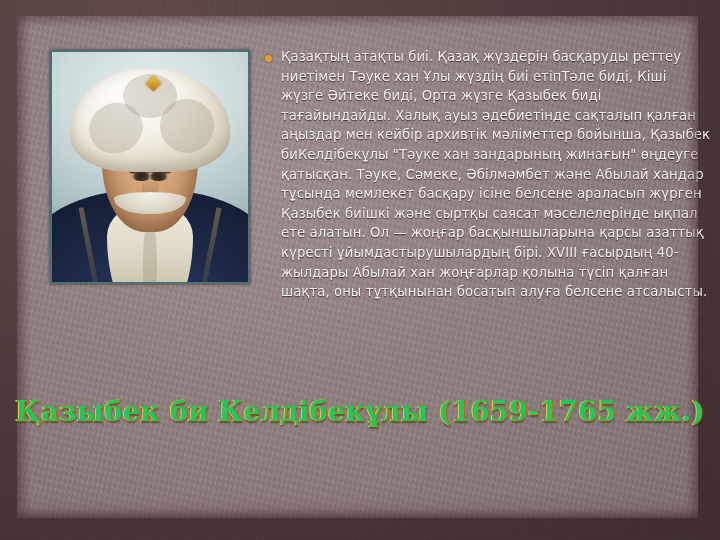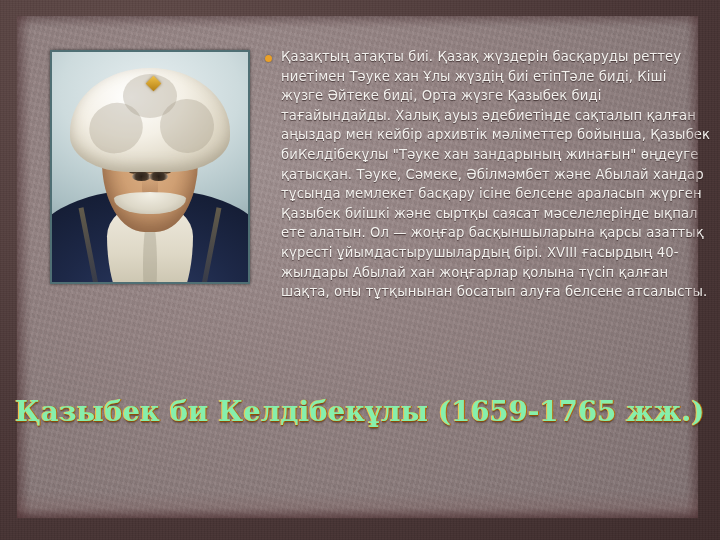--- a/index.html
+++ b/index.html
@@ -275,21 +275,21 @@
   .title {
     position: absolute;
     left: 0;
     right: 0;
     top: 396px;
     text-align: center;
     font-family: "DejaVu Serif", serif;
     font-size: 27px;
     font-weight: 700;
     letter-spacing: .4px;
-    color: #86efac;
+    color: #22c55e;
     text-shadow:
       1px 0 0 #b86a08,
       -1px 0 0 #f6c24e,
       0 1px 0 #8d4f05,
       0 2px 2px rgba(50,25,10,.55);
     white-space: nowrap;
   }
 </style>
 </head>
 <body>

